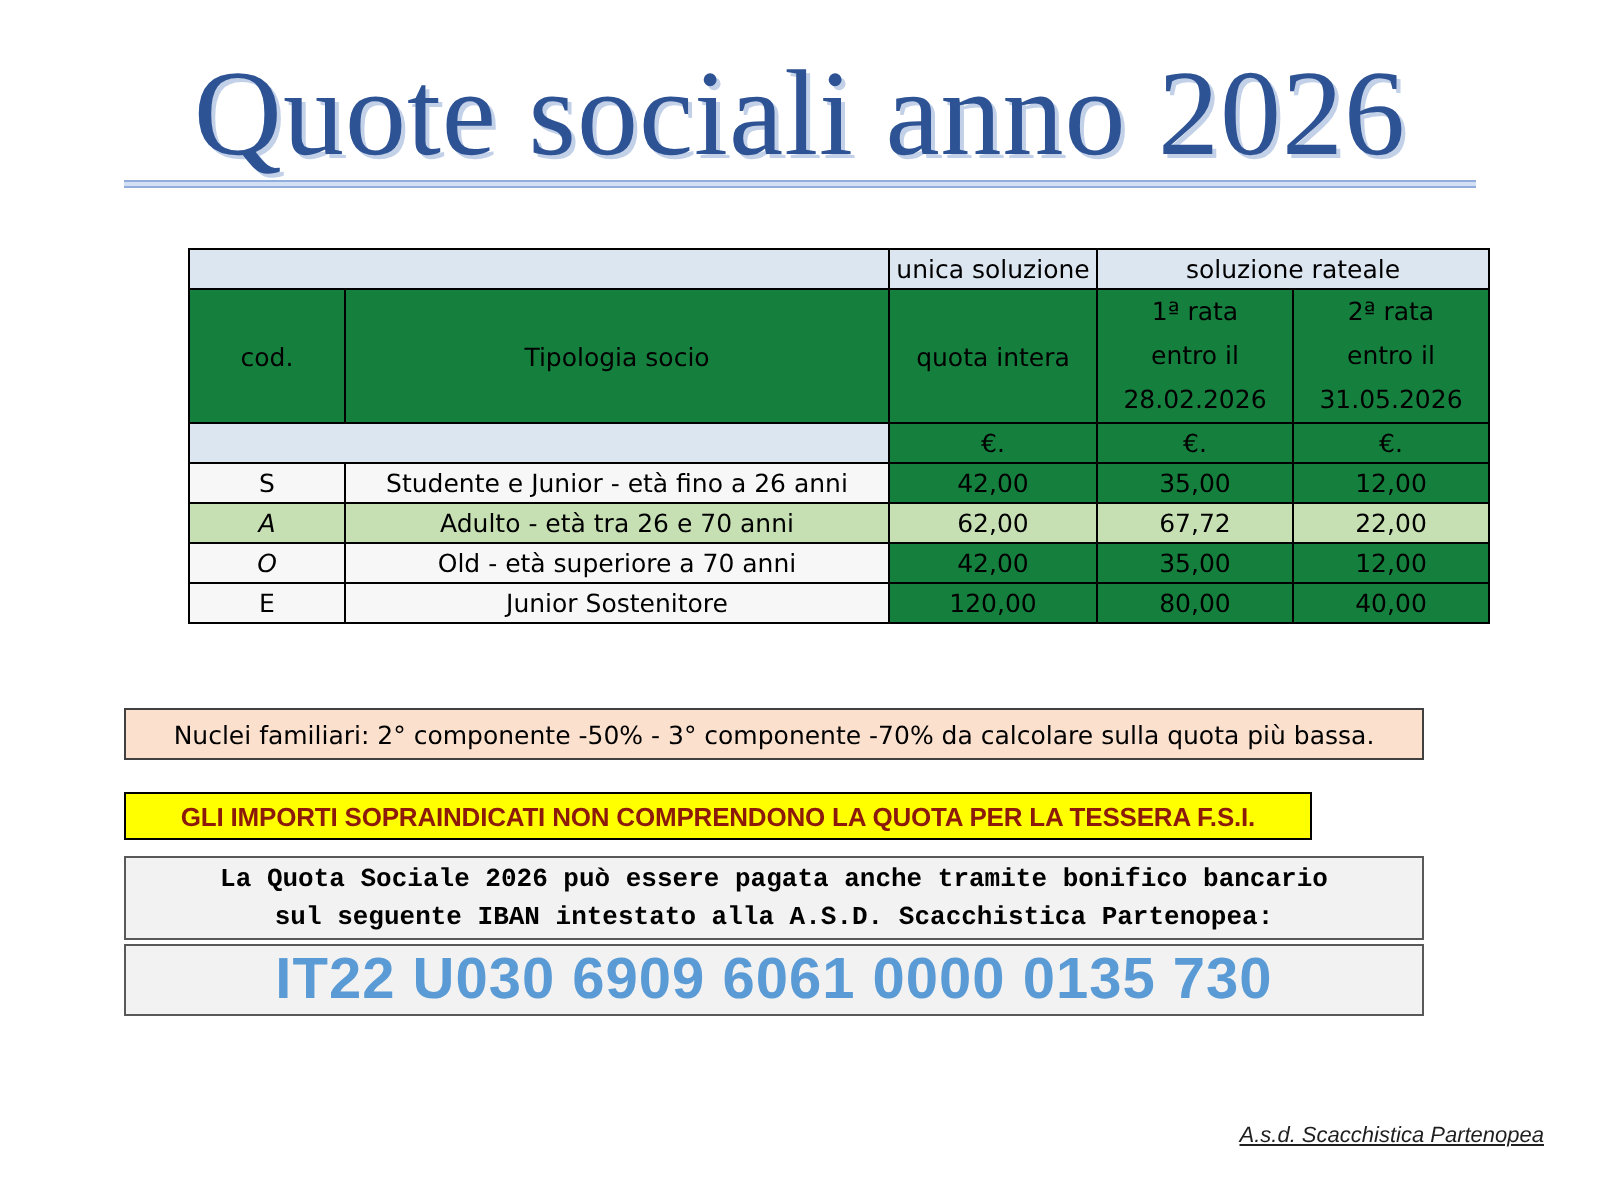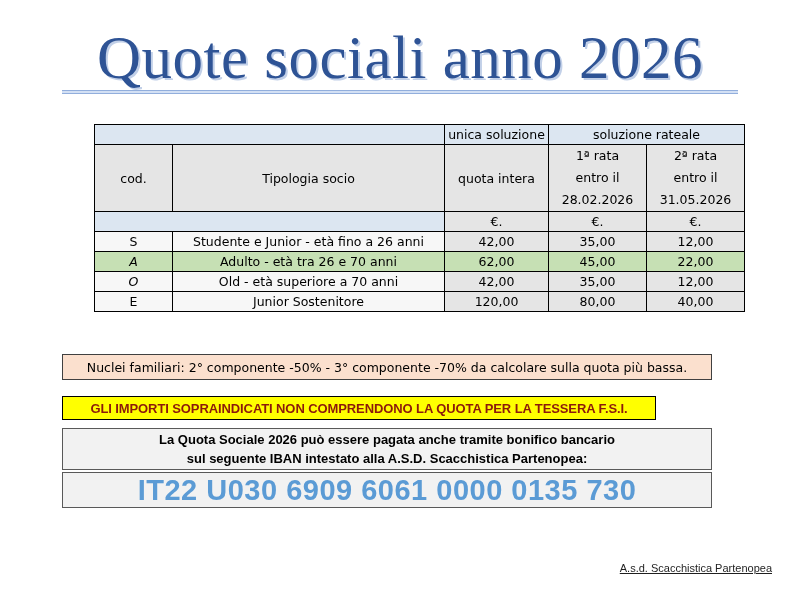--- a/index.html
+++ b/index.html
@@ -58,21 +58,21 @@
     border: 1.5px solid #000000;
     padding: 0;
     text-align: center;
     vertical-align: middle;
     font-size: 12.5px;
     color: #000000;
     height: 20px;
     box-sizing: border-box;
   }
   .c-blue   { background: #DCE6F1; }
-  .c-orange { background: #e5e5e5; }
+  .c-orange { background: #15803d; }
   .c-green  { background: #C6E0B4; }
   .c-white  { background: #F7F7F7; }
 
   .hdr-top { height: 24px; font-size: 14.5px; }
   .hdr-main { height: 78px; font-size: 15px; }
   .hdr-main .stack-line { display: block; line-height: 22px; font-size: 12.5px; }
   .euro-row td { height: 21px; font-size: 13.5px; }
   .data-row td { height: 21px; font-size: 14px; }
   .cell-left {
     text-align: left;
@@ -115,21 +115,21 @@
     letter-spacing: -0.1px;
   }
   #note-bonifico {
     left: 62px;
     top: 428px;
     width: 650px;
     height: 42px;
     background: #F2F2F2;
     border: 1.5px solid #595959;
     flex-direction: column;
-    font-family: Liberation Sans, sans-serif;
+    font-family: Liberation Mono, monospace;
     font-size: 13px;
     font-weight: bold;
     color: #000000;
     line-height: 19px;
   }
   #note-bonifico span { display: block; }
   #iban-box {
     left: 62px;
     top: 472px;
     width: 650px;
@@ -143,20 +143,21 @@
     letter-spacing: 0.5px;
   }
 
   
   #footer-credit {
     position: absolute;
     right: 28px;
     top: 562px;
     font-family: "Liberation Sans", sans-serif;
     font-size: 11px;
+    font-style: italic;
     color: #1F1F1F;
     text-decoration: underline;
   }
 </style>
 </head>
 <body>
 
 <div id="slide-title">Quote sociali anno 2026</div>
 <div id="title-divider"></div>
 
@@ -200,21 +201,21 @@
       <td class="c-white cell-code">S</td>
       <td class="c-white cell-left">Studente e Junior - età fino a 26 anni</td>
       <td class="c-orange">42,00</td>
       <td class="c-orange">35,00</td>
       <td class="c-orange">12,00</td>
     </tr>
     <tr class="data-row">
       <td class="c-green cell-code" style="font-style:italic">A</td>
       <td class="c-green cell-left">Adulto - età tra 26 e 70 anni</td>
       <td class="c-green">62,00</td>
-      <td class="c-green">45,00</td>
+      <td class="c-green">67,72</td>
       <td class="c-green">22,00</td>
     </tr>
     <tr class="data-row">
       <td class="c-white cell-code" style="font-style:italic">O</td>
       <td class="c-white cell-left">Old - età superiore a 70 anni</td>
       <td class="c-orange">42,00</td>
       <td class="c-orange">35,00</td>
       <td class="c-orange">12,00</td>
     </tr>
     <tr class="data-row">

